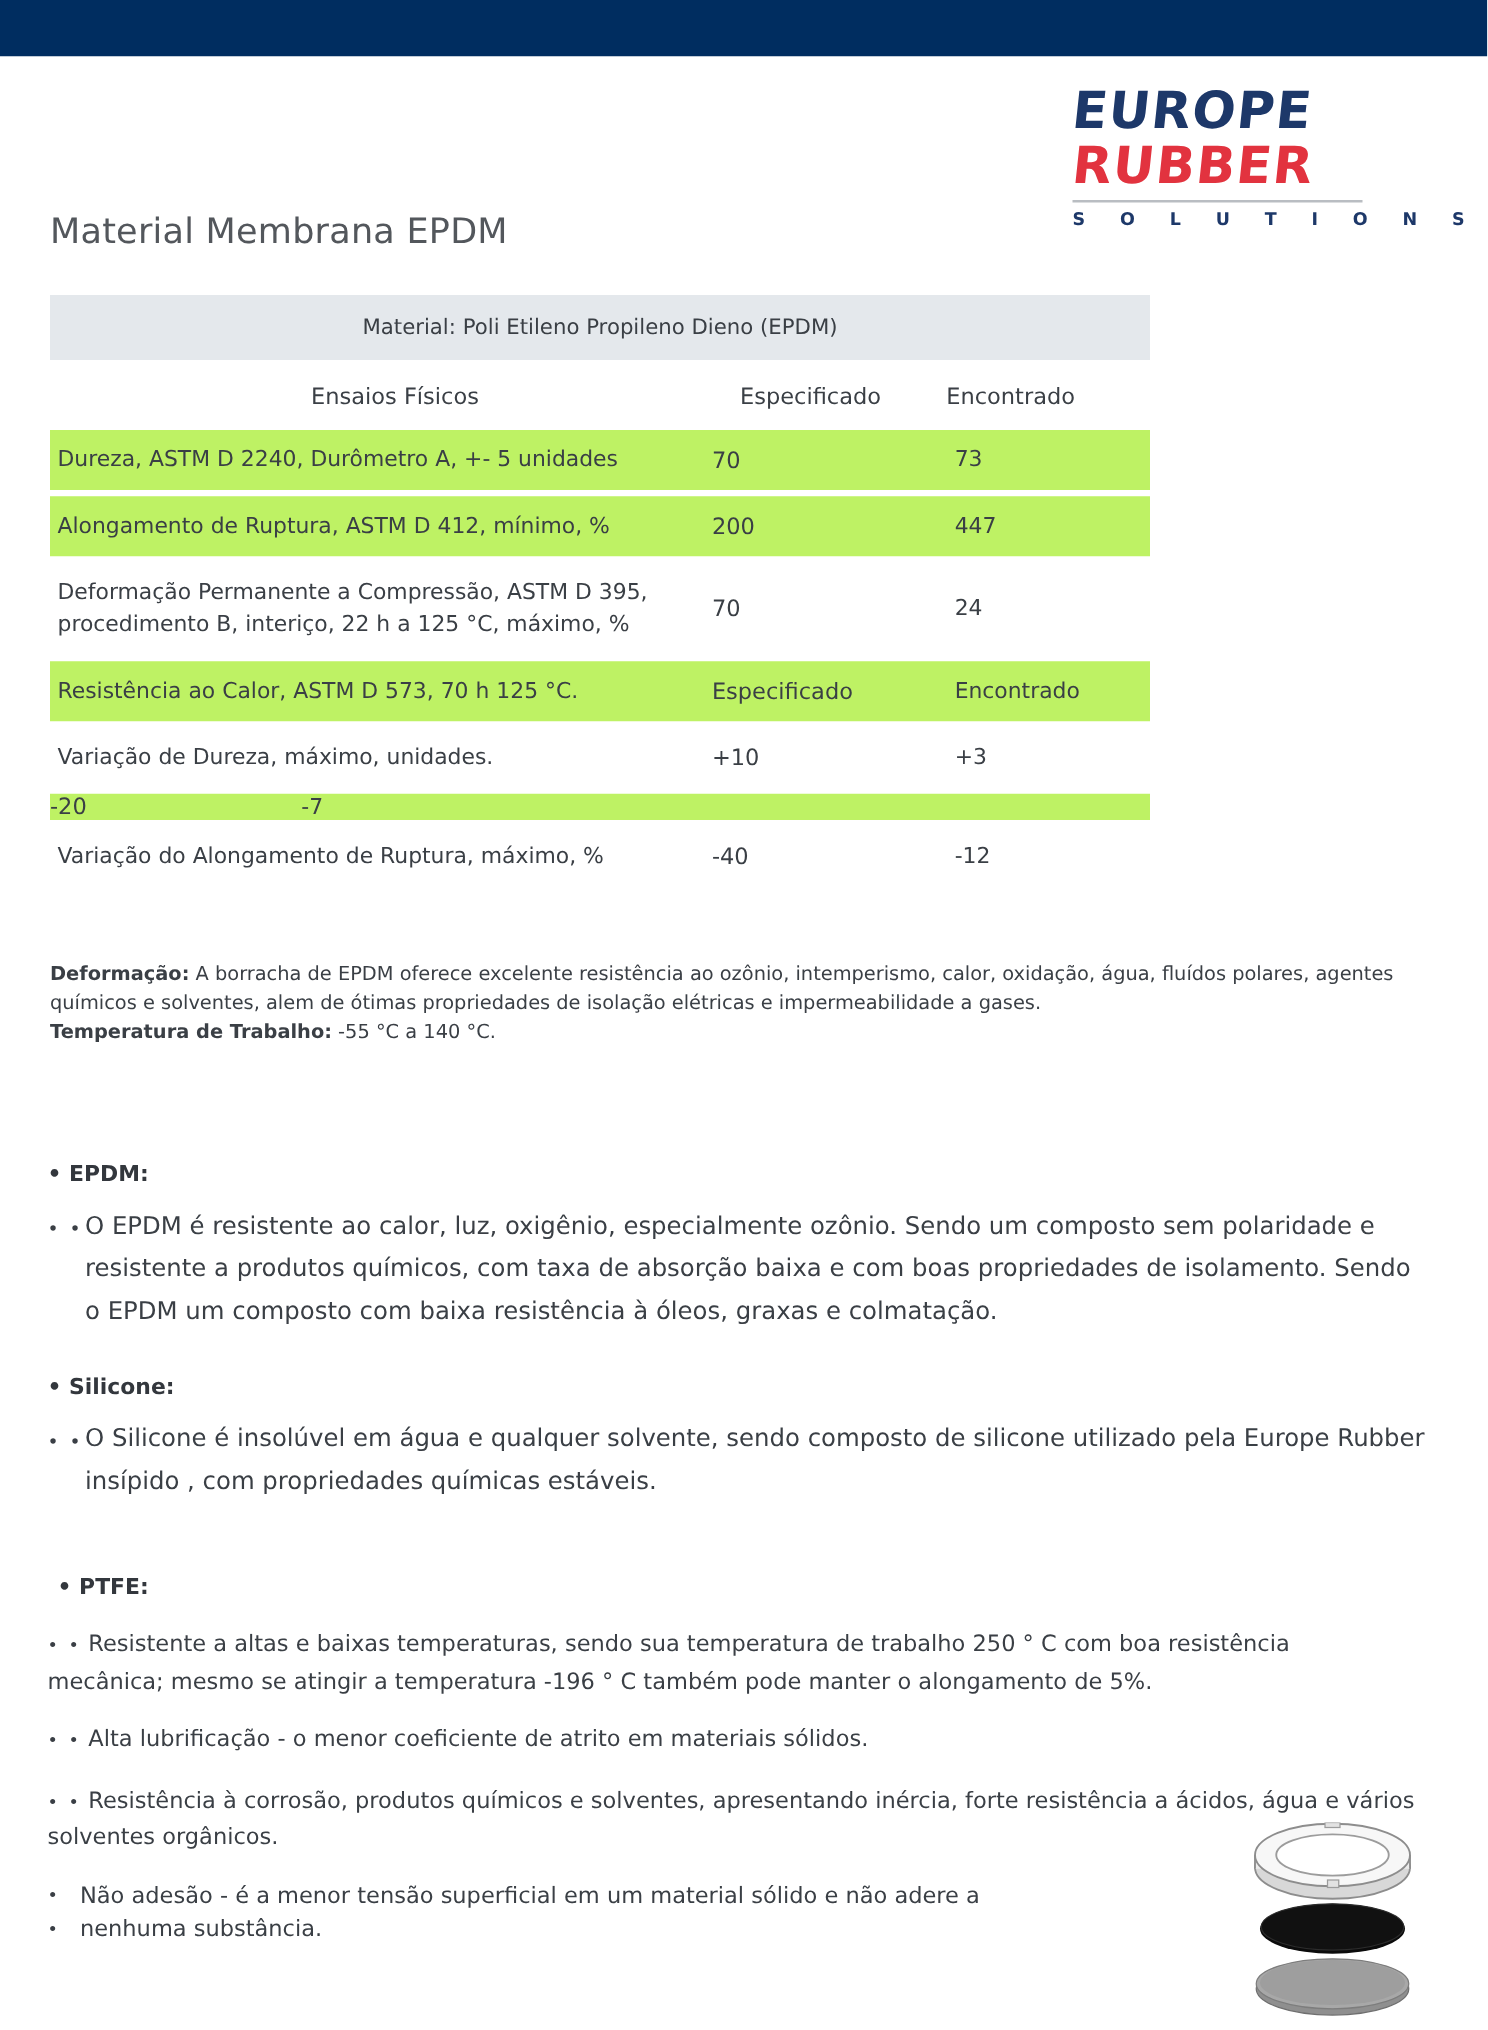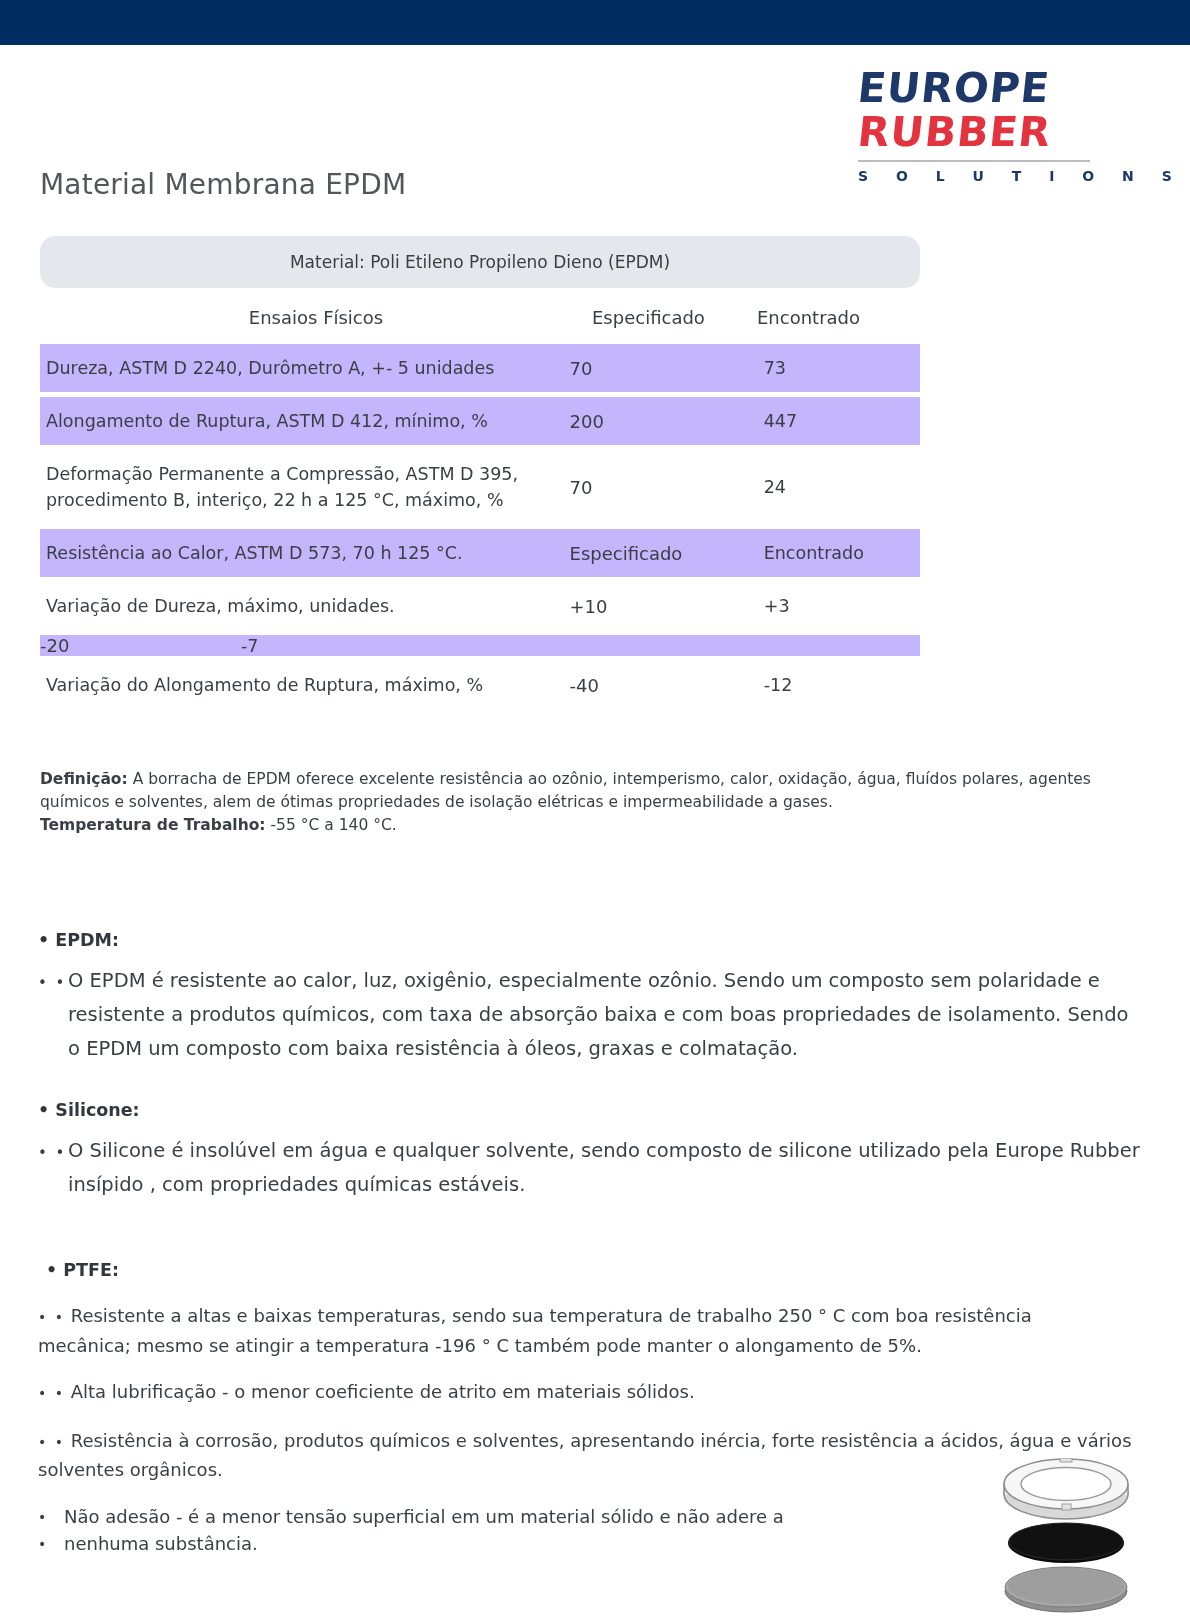--- a/index.html
+++ b/index.html
@@ -14,26 +14,26 @@
   .logo .l1 { color:#1d3869; font-weight:bold; font-size:41px; line-height:44px; letter-spacing:1px; transform:skewX(-6deg); display:inline-block; }
   .logo .l2 { color:#e2333f; font-weight:bold; font-size:41px; line-height:44px; letter-spacing:1px; transform:skewX(-6deg); display:inline-block; }
   .logo .rule { width:232px; height:2px; background:#b9bdc2; margin:6px 0 6px 0; }
   .logo .l3 { color:#1d3869; font-weight:bold; font-size:14px; letter-spacing:11.5px; white-space:nowrap; }
 
   .title { position:absolute; top:168px; left:40px; font-size:28px; font-weight:400; color:#53575c; letter-spacing:0.2px; }
 
   .composto { position:absolute; top:206px; left:40px; width:876px; text-align:right; font-size:17px; color:#3a3f45; }
 
   .banner { position:absolute; top:236px; left:40px; width:880px; height:52px; background:#e4e8ec;
-            display:flex; align-items:center; justify-content:center; font-size:17px; color:#3a3f45;border-radius:15px; }
+            display:flex; align-items:center; justify-content:center; font-size:17px; color:#3a3f45; }
 
   
   .table { position:absolute; top:296px; left:40px; width:880px; }
   .trow { display:flex; align-items:center; margin-bottom:5px; }
-  .trow.shaded { background:#c4b5fd; }
+  .trow.shaded { background:#bef264; }
   .trow .c1 { width:552px; padding:11px 0 11px 6px; font-size:17.5px; line-height:26px; }
   .trow .c2 { width:165px; font-size:18px; }
   .trow .c3 { width:163px; font-size:17.5px;margin-left:36px; }
   .thead { display:flex; align-items:center; margin-bottom:6px; height:42px; }
   .thead .c1 { width:552px; text-align:center; font-size:18px; }
   .thead .c2 { width:165px; font-size:18px; }
   .thead .c3 { width:163px; font-size:18px; }
 
   
   .definition { position:absolute; top:768px; left:40px; width:1110px; font-size:15.5px; line-height:23px; color:#3a3f45; }
@@ -115,21 +115,21 @@
       <div class="c3">-7</div>
     </div>
     <div class="trow">
       <div class="c1">Variação do Alongamento de Ruptura, máximo, %</div>
       <div class="c2">-40</div>
       <div class="c3">-12</div>
     </div>
   </div>
 
   <div class="definition">
-    <div><b>Definição:</b><span> A borracha de EPDM oferece excelente resistência ao ozônio, intemperismo, calor, oxidação, água, fluídos polares, agentes químicos e solventes, alem de ótimas propriedades de isolação elétricas e impermeabilidade a gases.</span></div>
+    <div><b>Deformação:</b><span> A borracha de EPDM oferece excelente resistência ao ozônio, intemperismo, calor, oxidação, água, fluídos polares, agentes químicos e solventes, alem de ótimas propriedades de isolação elétricas e impermeabilidade a gases.</span></div>
     <div><b>Temperatura de Trabalho:</b><span> -55 °C a 140 °C.</span></div>
   </div>
 
   <div class="sections">
 
     <div class="sec-head"><span class="bullet">•</span> <span>EPDM:</span></div>
     <div class="gap-epdm"></div>
     <div class="para-lg">
       <span class="marker">• •</span>
       <span class="ptext">O EPDM é resistente ao calor, luz, oxigênio, especialmente ozônio. Sendo um composto sem polaridade e resistente a produtos químicos, com taxa de absorção baixa e com boas propriedades de isolamento. Sendo o EPDM um composto com baixa resistência à óleos, graxas e colmatação.</span>

